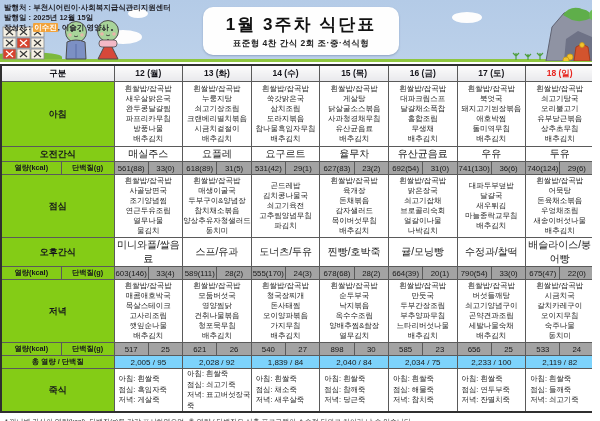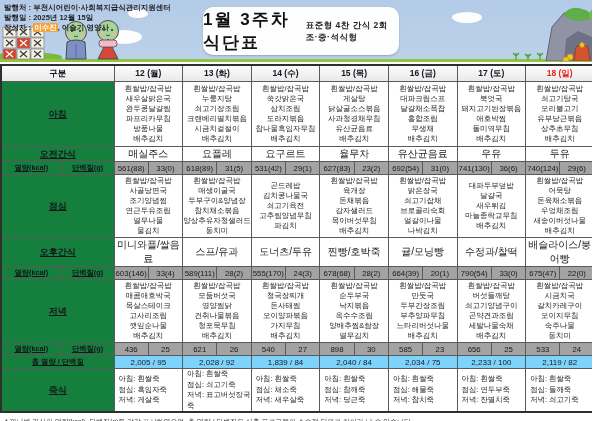--- a/index.html
+++ b/index.html
@@ -9,35 +9,35 @@
   
   .banner{position:relative;width:600px;height:62px;
           background:linear-gradient(#b4cbe7,#bcd1ea);overflow:hidden;}
   .grass{position:absolute;left:0;bottom:0;width:600px;height:3px;background:#8ec63f;}
   .grass-mound{position:absolute;left:-8px;bottom:0;width:70px;height:10px;border-radius:50% 50% 0 0;background:#7cb93e;}
   .pub{position:absolute;left:4px;top:3px;font-size:7.5px;font-weight:bold;line-height:10px;color:#23232a;white-space:nowrap;z-index:5;}
   .hl{background:#f2a33c;color:#fff;padding:0 1px;border-radius:1px;}
   .cloud{position:absolute;background:#fdfdfd;border-radius:50%;}
   .title-card{position:absolute;left:203px;top:7px;width:196px;height:48px;background:#fefefe;
               border-radius:10px;box-shadow:0 1px 2px rgba(60,80,120,.35);
-              display:flex;align-items:center;justify-content:center;z-index:4;}
+              display:flex;flex-direction:column;align-items:center;justify-content:center;z-index:4;}
   .title-card .t1{font-size:17px;font-weight:bold;letter-spacing:2px;color:#111;}
   .title-card .t2{font-size:8.5px;font-weight:bold;color:#222;margin-top:2px;letter-spacing:.5px;}
   .wall{position:absolute;left:2px;bottom:2px;z-index:2;}
   .turtles{position:absolute;left:52px;bottom:2px;z-index:3;}
   .rock{position:absolute;right:0;bottom:1px;z-index:2;}
 
   
   table.menu-table{border-collapse:collapse;table-layout:fixed;width:594px;margin:2px auto 0 auto;
                    border:2px solid #2f2f2f;}
   .menu-table col.c-l1{width:60px;} .menu-table col.c-l2{width:53px;}
   .menu-table col.c-d{width:34.3px;}
   .menu-table th,.menu-table td{border:1px solid #5a5a5a;padding:0;vertical-align:middle;
                                 text-align:center;overflow:hidden;}
-  .lbl{background:#15803d;font-weight:bold;font-size:9px;color:#15151c;text-decoration:underline;}
+  .lbl{background:#84cc16;font-weight:bold;font-size:9px;color:#15151c;}
   .kl{font-size:7.3px;}
   .hdr th{background:linear-gradient(#fbfbfb,#e9e9ec);font-size:8.5px;font-weight:bold;height:15px;color:#15151c;text-align:center;}
   .hdr th.sun{color:#e8251f;}
   td.mcell{background:#fff;font-size:7.5px;line-height:9.9px;white-space:pre-line;height:64px;margin-left:40px;}
   td.snack{background:#fff;font-size:10px;height:13px;}
   td.kv{background:#a3a3a3;font-size:7.8px;height:12px;}
   td.tot{background:#7dd3fc;font-size:8px;height:12px;}
   td.por{background:#fff;font-size:7.4px;line-height:10.5px;white-space:pre-line;
          text-align:left;padding-left:4px;height:35px;}
   .h-mid td.mcell{height:62px;}
@@ -361,21 +361,21 @@
 시금치국
 갈치카레구이
 오이지무침
 숙주나물
 동치미</td>
     </tr>
 
     <tr>
       <th class="lbl kl">열량(kcal)</th>
       <th class="lbl kl">단백질(g)</th>
-      <td class="kv">436</td>
+      <td class="kv">517</td>
           <td class="kv">25</td>
       <td class="kv">621</td>
           <td class="kv">26</td>
       <td class="kv">540</td>
           <td class="kv">27</td>
       <td class="kv">898</td>
           <td class="kv">30</td>
       <td class="kv">585</td>
           <td class="kv">23</td>
       <td class="kv">656</td>

